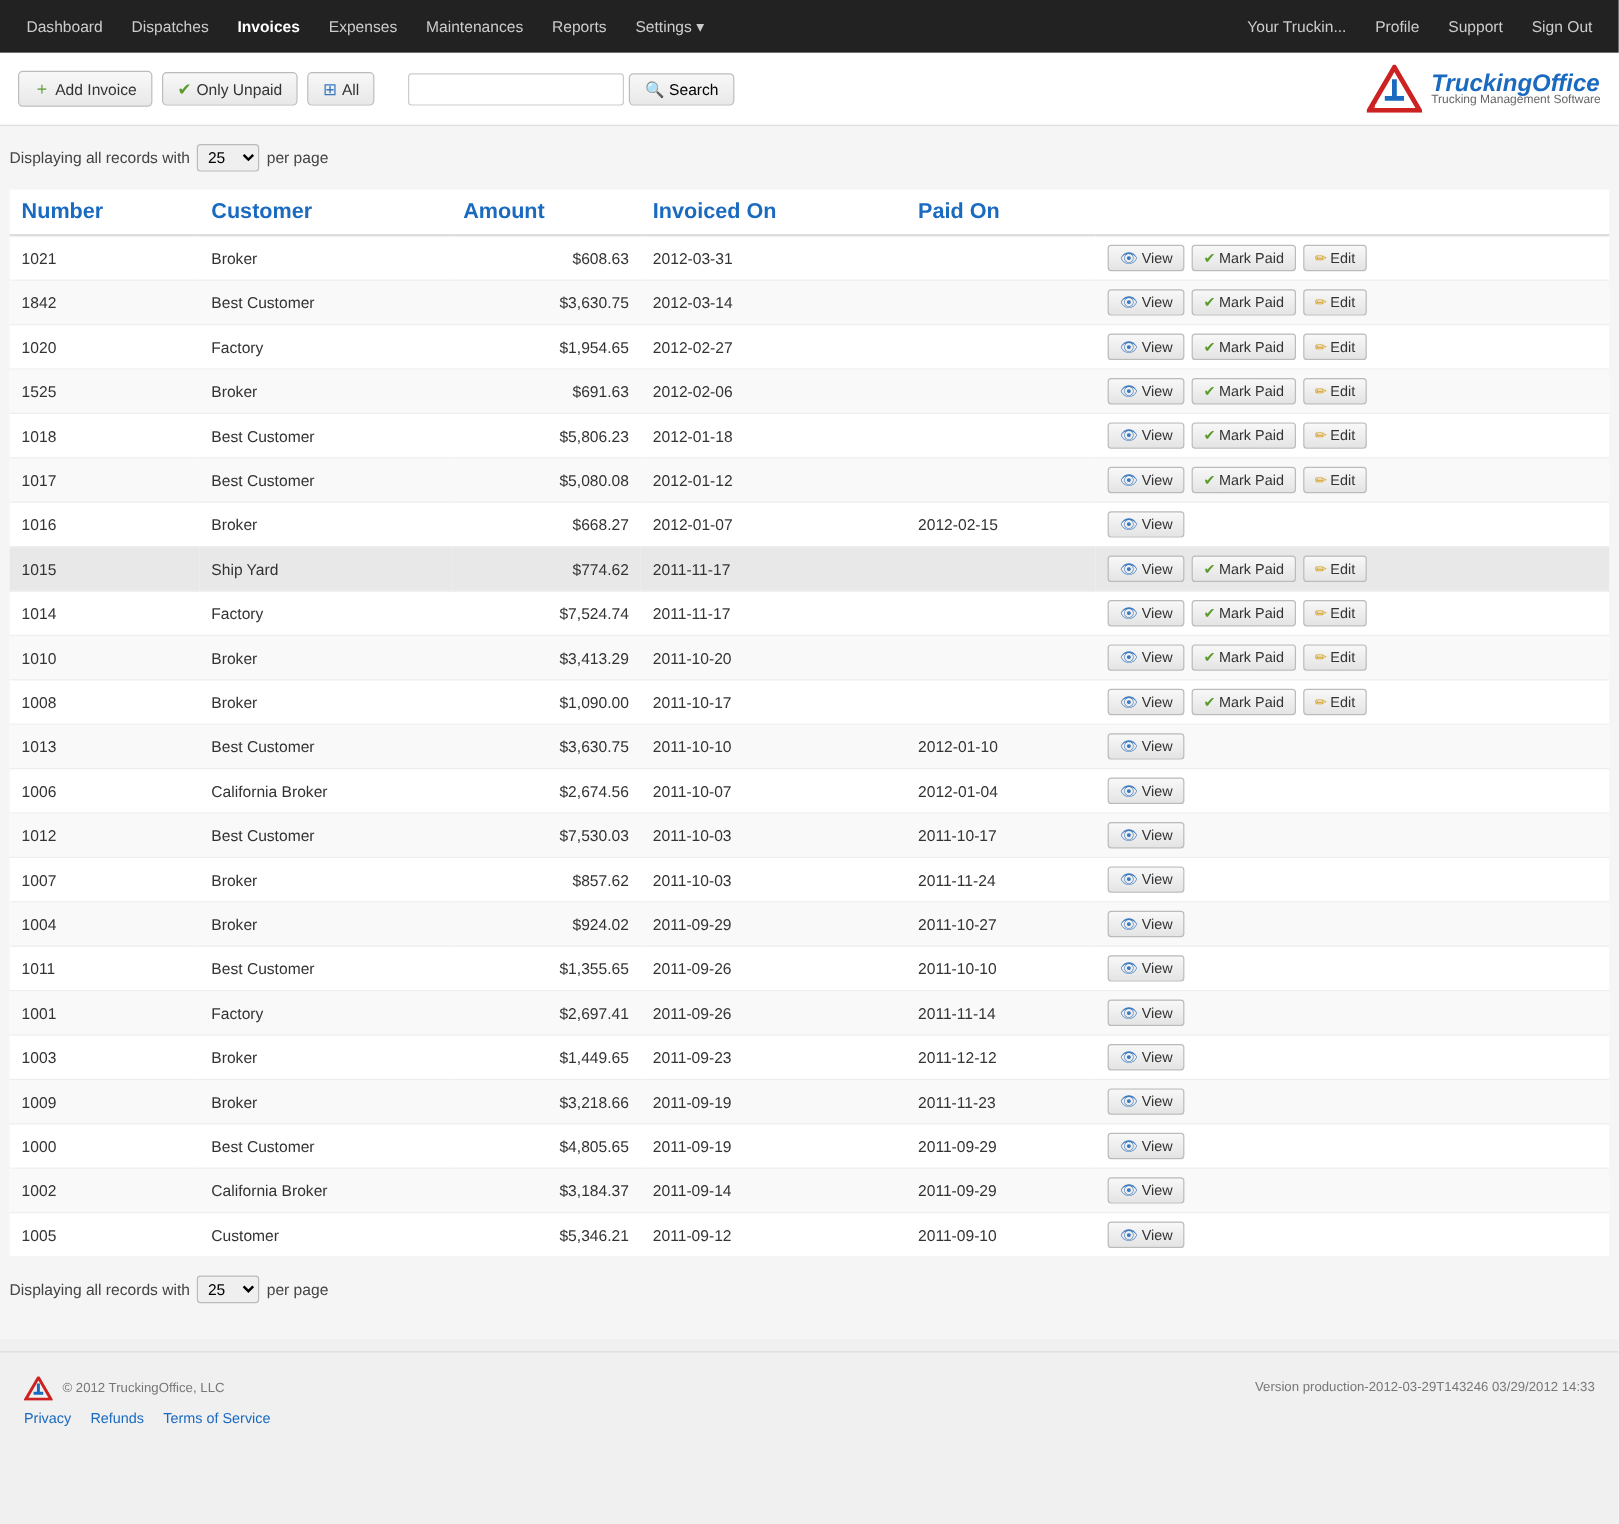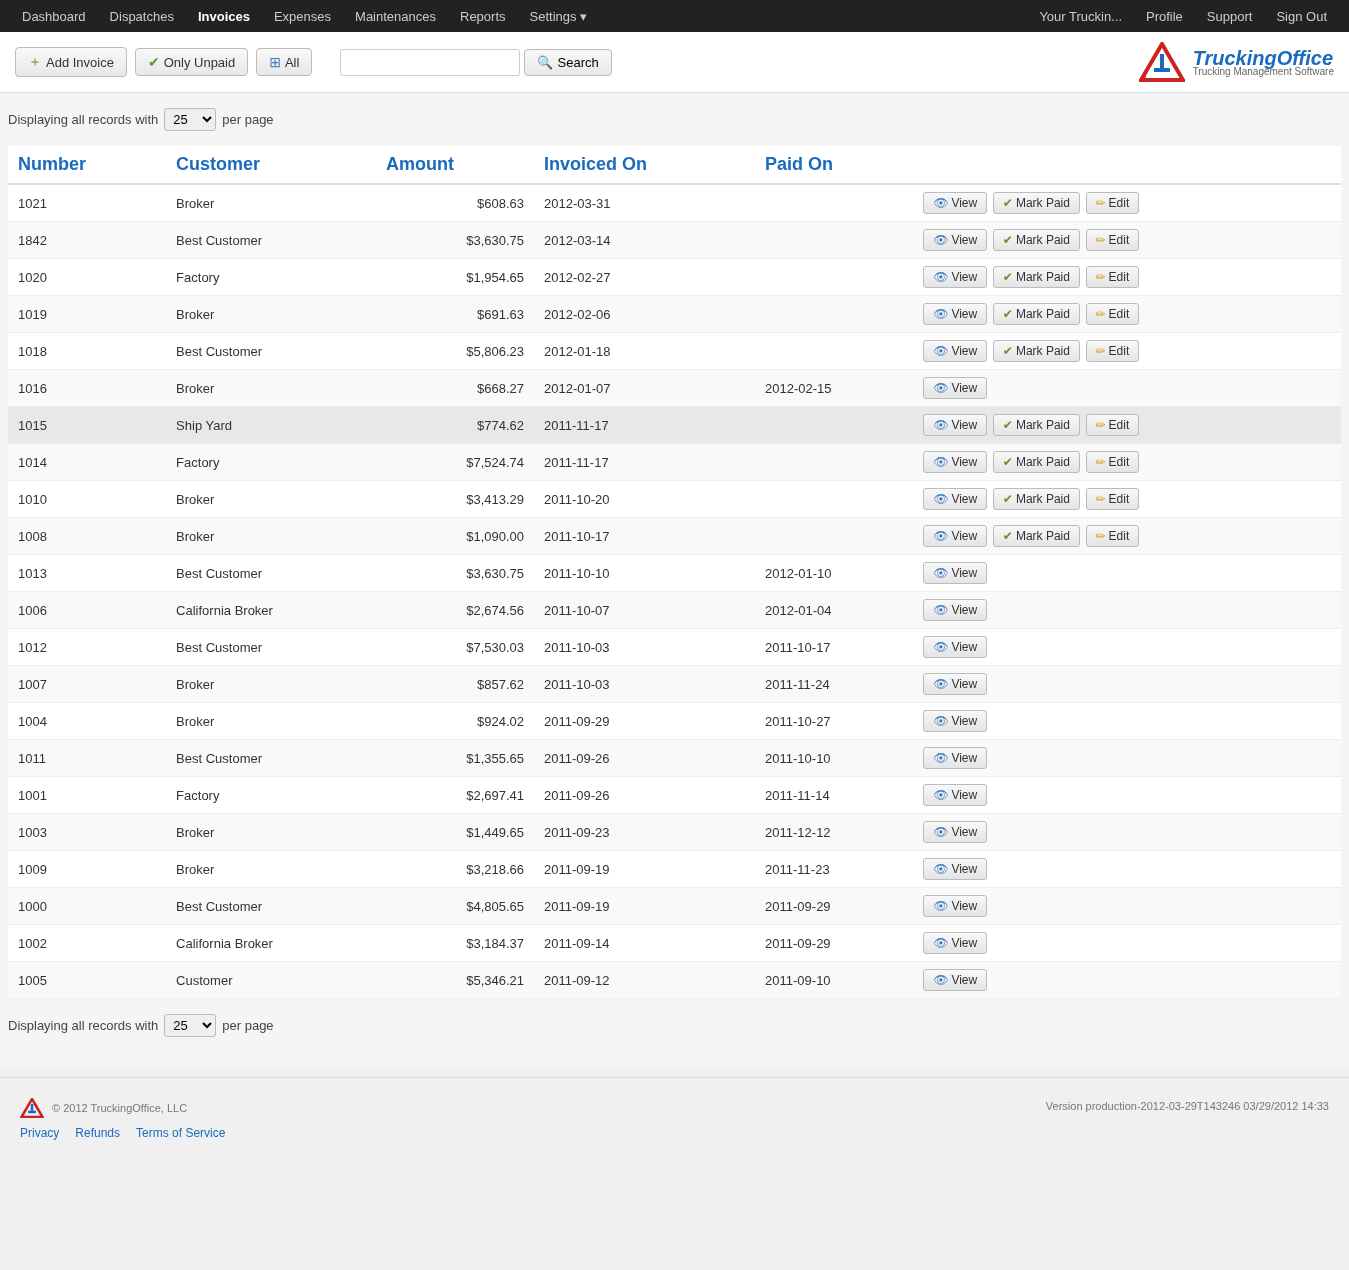--- a/index.html
+++ b/index.html
@@ -6,21 +6,21 @@
     body { font-family: Arial, sans-serif; font-size: 13px; background: #f0f0f0; color: #333; }
 
     
     #topnav {
       background: #222;
       color: #ccc;
       display: flex;
       align-items: center;
       justify-content: space-between;
       padding: 0 10px;
-      height: 32px;
+      height: 44px;
     }
     #topnav .nav-left, #topnav .nav-right {
       display: flex;
       align-items: center;
       gap: 0;
     }
     #topnav .nav-item {
       color: #ccc;
       padding: 8px 12px;
       cursor: pointer;
@@ -315,21 +315,21 @@
           <span class="check">✔</span>
           Mark Paid
         </button>
         <button class="action-btn">
           <span class="pencil">✏</span>
           Edit
         </button>
       </td>
     </tr>
         <tr>
-      <td>1019</td>
+      <td>1525</td>
       <td>Broker</td>
       <td class="amount">$691.63</td>
       <td>2012-02-06</td>
       <td></td>
       <td>
         <button class="action-btn">
           <span class="eye">👁</span>
           View
         </button>
         <button class="action-btn">
@@ -340,20 +340,41 @@
           <span class="pencil">✏</span>
           Edit
         </button>
       </td>
     </tr>
         <tr>
       <td>1018</td>
       <td>Best Customer</td>
       <td class="amount">$5,806.23</td>
       <td>2012-01-18</td>
+      <td></td>
+      <td>
+        <button class="action-btn">
+          <span class="eye">👁</span>
+          View
+        </button>
+        <button class="action-btn">
+          <span class="check">✔</span>
+          Mark Paid
+        </button>
+        <button class="action-btn">
+          <span class="pencil">✏</span>
+          Edit
+        </button>
+      </td>
+    </tr>
+        <tr>
+      <td>1017</td>
+      <td>Best Customer</td>
+      <td class="amount">$5,080.08</td>
+      <td>2012-01-12</td>
       <td></td>
       <td>
         <button class="action-btn">
           <span class="eye">👁</span>
           View
         </button>
         <button class="action-btn">
           <span class="check">✔</span>
           Mark Paid
         </button>

